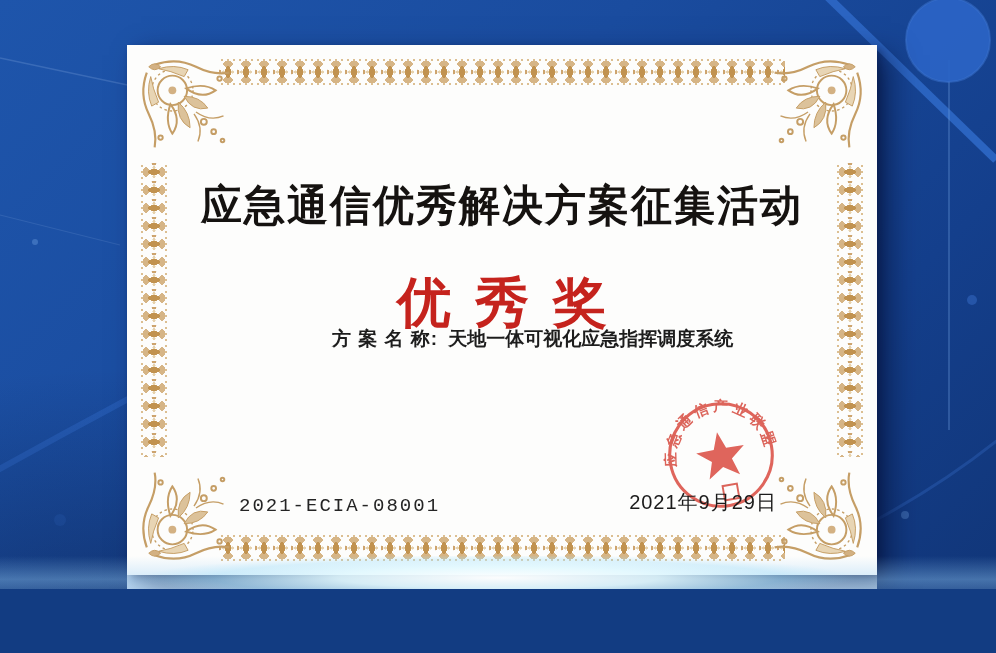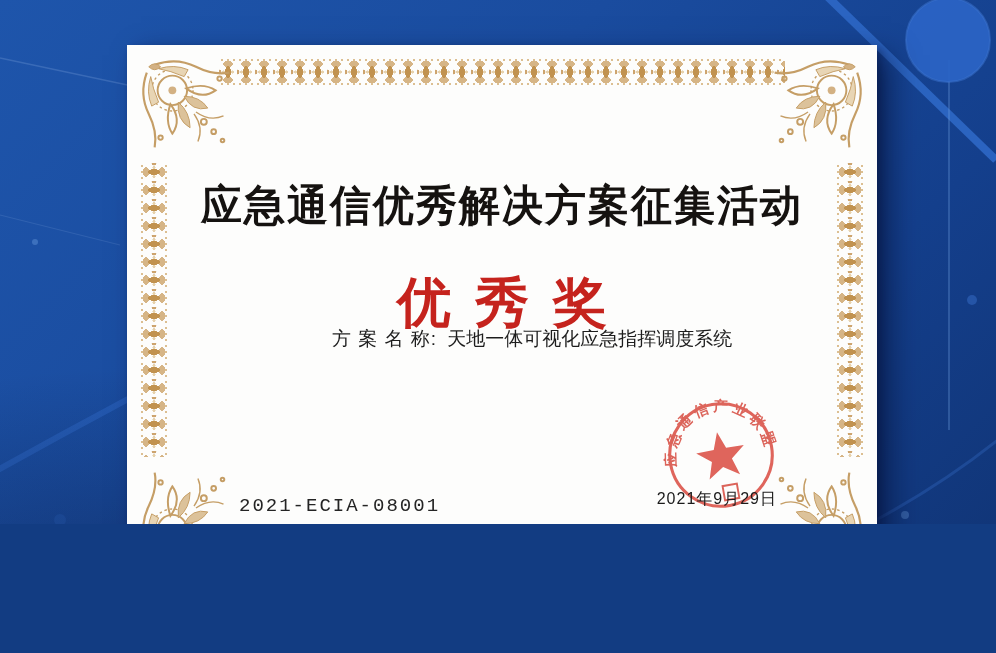--- a/index.html
+++ b/index.html
@@ -1,21 +1,21 @@
 <!DOCTYPE html>
 <html><head>
 <meta charset="utf-8">
 <style>
   html,body{margin:0;padding:0;}
   body{
     width:996px;height:653px;overflow:hidden;
     font-family:"Liberation Sans",sans-serif;
     background:#123c82;
   }
-  .stage{position:relative;width:996px;height:524px;overflow:hidden;
+  .stage{position:relative;width:996px;height:589px;overflow:hidden;
     background:linear-gradient(135deg,#1e55ab 0%,#1a4c9f 40%,#143f8c 75%,#113679 100%);}
   
   .bg-net{position:absolute;left:0;top:0;width:996px;height:653px;z-index:1;}
   .vignette{position:absolute;left:0;top:0;width:996px;height:653px;z-index:1;
     background:radial-gradient(ellipse 70% 55% at 12% 95%,rgba(5,16,48,.38) 0%,rgba(5,16,48,0) 70%);}
   
   .certificate{
     position:absolute;left:127px;top:45px;width:750px;height:530px;z-index:4;
     background:#fdfdfc;
     box-shadow:14px 10px 26px rgba(6,20,62,.65),4px 4px 8px rgba(6,20,62,.4);
@@ -61,31 +61,31 @@
     position:absolute;left:0;right:0;top:133px;text-align:center;
     font-family:"DejaVu Serif","Liberation Serif",serif;
     font-weight:bold;font-size:41px;letter-spacing:2px;color:#151210;
     transform:scaleY(1.04);
   }
   .cert-award{
     position:absolute;left:0;right:0;top:222px;text-align:center;
     font-weight:bold;font-size:54px;letter-spacing:24px;text-indent:24px;
     color:#c5231d;
   }
-  .cert-field{position:absolute;left:205px;font-size:19px;font-weight:normal;color:#1d1d1d;white-space:nowrap;}
+  .cert-field{position:absolute;left:205px;font-size:19px;font-weight:bold;color:#1d1d1d;white-space:nowrap;}
   .field-0{top:281px;}
   .field-1{top:326px;}
   .cert-field .f-label{letter-spacing:1px;margin-right:10px;}
   .cert-footer-row{position:absolute;left:0;right:0;top:444px;height:28px;font-size:20px;color:#1d1d1d;}
   .cert-serial{
     position:absolute;left:112px;top:6px;
     font-family:"Liberation Mono","DejaVu Sans Mono",monospace;
     font-size:19px;letter-spacing:2px;color:#242424;
   }
-  .cert-date{position:absolute;right:100px;top:0;font-size:16px;letter-spacing:1px;color:#1b1b1b;}
+  .cert-date{position:absolute;right:100px;top:0;font-size:20px;letter-spacing:1px;color:#1b1b1b;}
   
   .seal{position:absolute;left:536px;top:352px;width:116px;height:116px;opacity:.88;mix-blend-mode:multiply;transform:rotate(-10deg);}
   
   .glow{position:absolute;left:0;top:556px;width:996px;height:52px;z-index:6;pointer-events:none;
     background:
       radial-gradient(ellipse 46% 58% at 50% 42%,rgba(255,255,255,.98) 0%,rgba(228,250,255,.85) 35%,rgba(160,225,250,.3) 62%,rgba(160,225,250,0) 78%),
       linear-gradient(to bottom,rgba(120,185,235,0) 0%,rgba(150,205,245,.4) 45%,rgba(120,185,235,0) 100%);
   }
   
   .reflection{position:absolute;left:127px;top:575px;width:750px;height:78px;z-index:3;overflow:hidden;}

